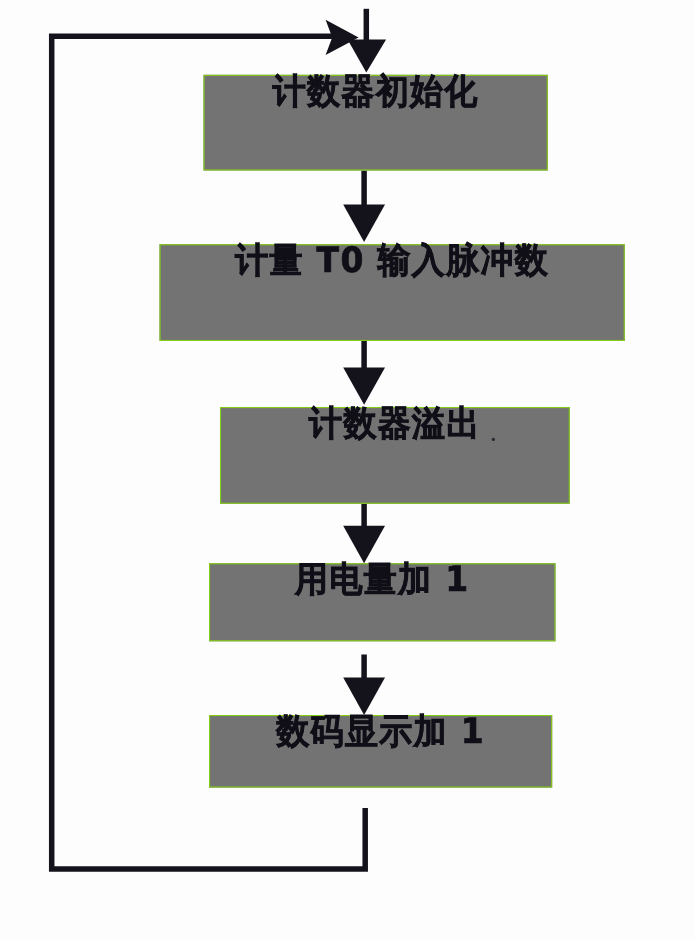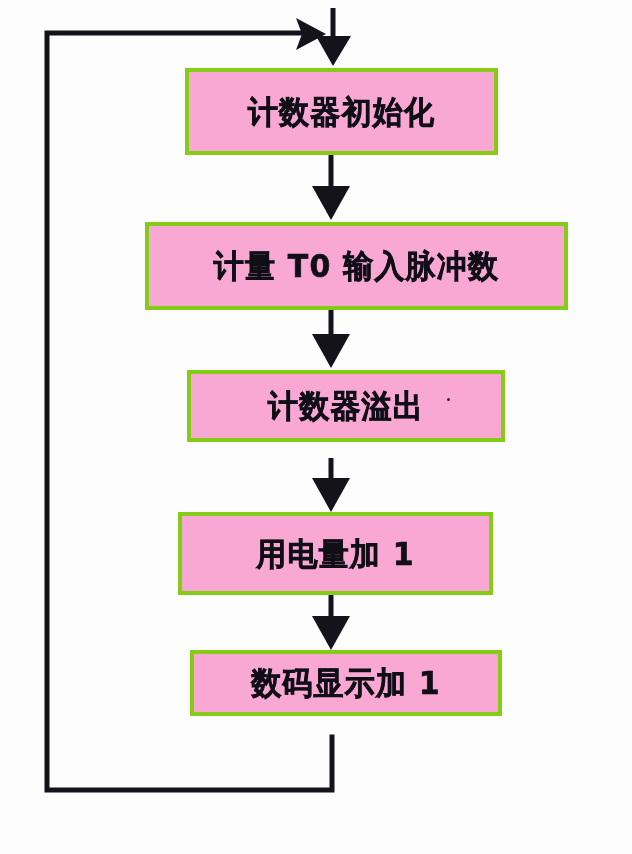--- a/index.html
+++ b/index.html
@@ -22,24 +22,24 @@
     position: absolute;
     left: 0;
     top: 0;
     width: 632px;
     height: 854px;
     display: block;
   }
   .node-box {
     position: absolute;
     box-sizing: border-box;
-    background: #f9a8d4;
-    border: 4px solid #84cc16;
+    background: #737373;
+    border: 1px solid #84cc16;
     display: flex;
-    align-items: center;
+    align-items: flex-start;
     justify-content: center;
     z-index: 3;
   }
   .node-label {
     font-family: "DejaVu Sans", "Liberation Sans", sans-serif;
     font-weight: 700;
     color: #100f18;
     letter-spacing: 0.04em;
     white-space: nowrap;
     line-height: 1;
@@ -96,25 +96,25 @@
   </svg>
 
   <div class="node-box" style="left:185px; top:68px; width:313px; height:87px;">
     <span class="node-label" style="font-size:30px;">计数器初始化</span>
   </div>
 
   <div class="node-box" style="left:145px; top:222px; width:423px; height:88px;">
     <span class="node-label" style="font-size:30px;">计量 T0 输入脉冲数</span>
   </div>
 
-  <div class="node-box" style="left:187px; top:370px; width:318px; height:72px;">
+  <div class="node-box" style="left:200px; top:370px; width:318px; height:88px;">
     <span class="node-label" style="font-size:30px;">计数器溢出</span>
   </div>
 
-  <div class="node-box" style="left:178px; top:512px; width:315px; height:83px;">
+  <div class="node-box" style="left:190px; top:512px; width:315px; height:71px;">
     <span class="node-label" style="font-size:30px;">用电量加 1</span>
   </div>
 
   <div class="node-box" style="left:190px; top:650px; width:312px; height:66px;">
     <span class="node-label" style="font-size:30px;">数码显示加 1</span>
   </div>
 
   <div class="speck" style="left:447px; top:398px;"></div>
 
 </div>

